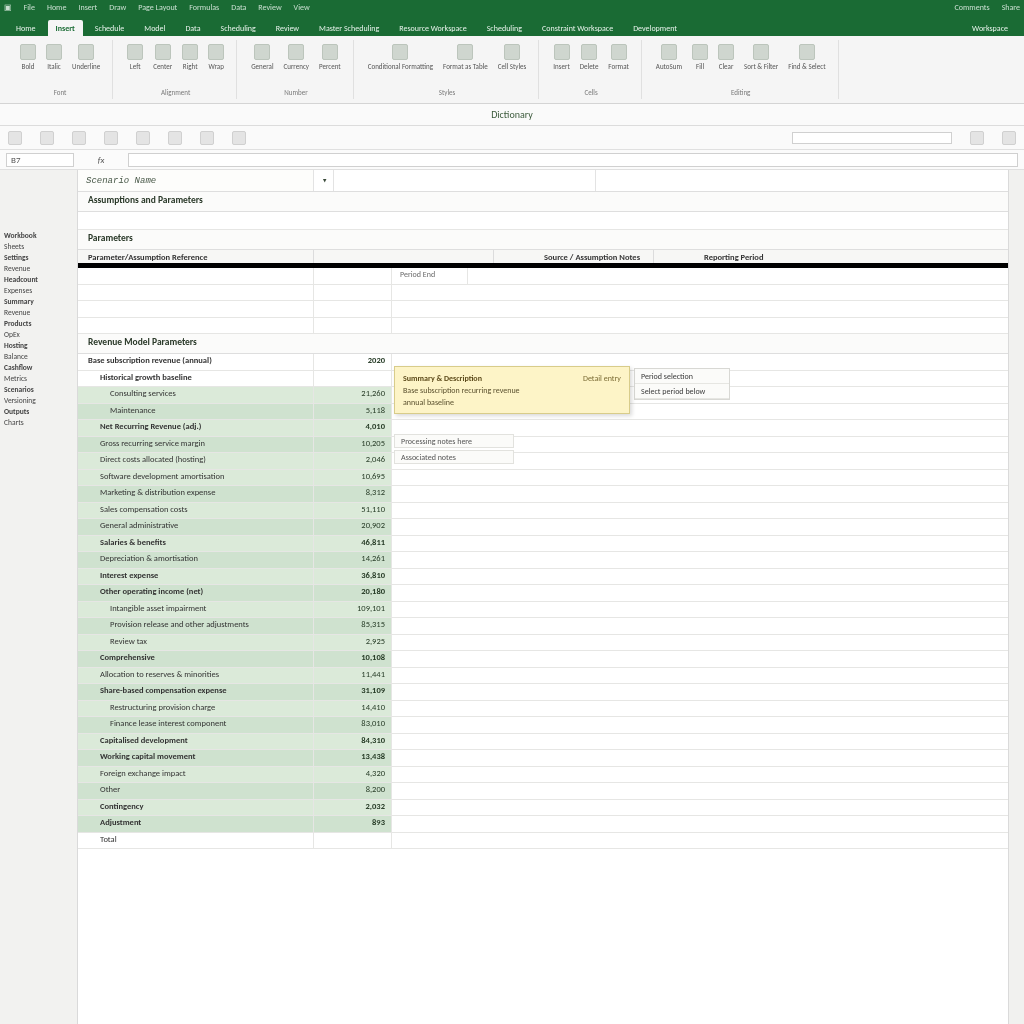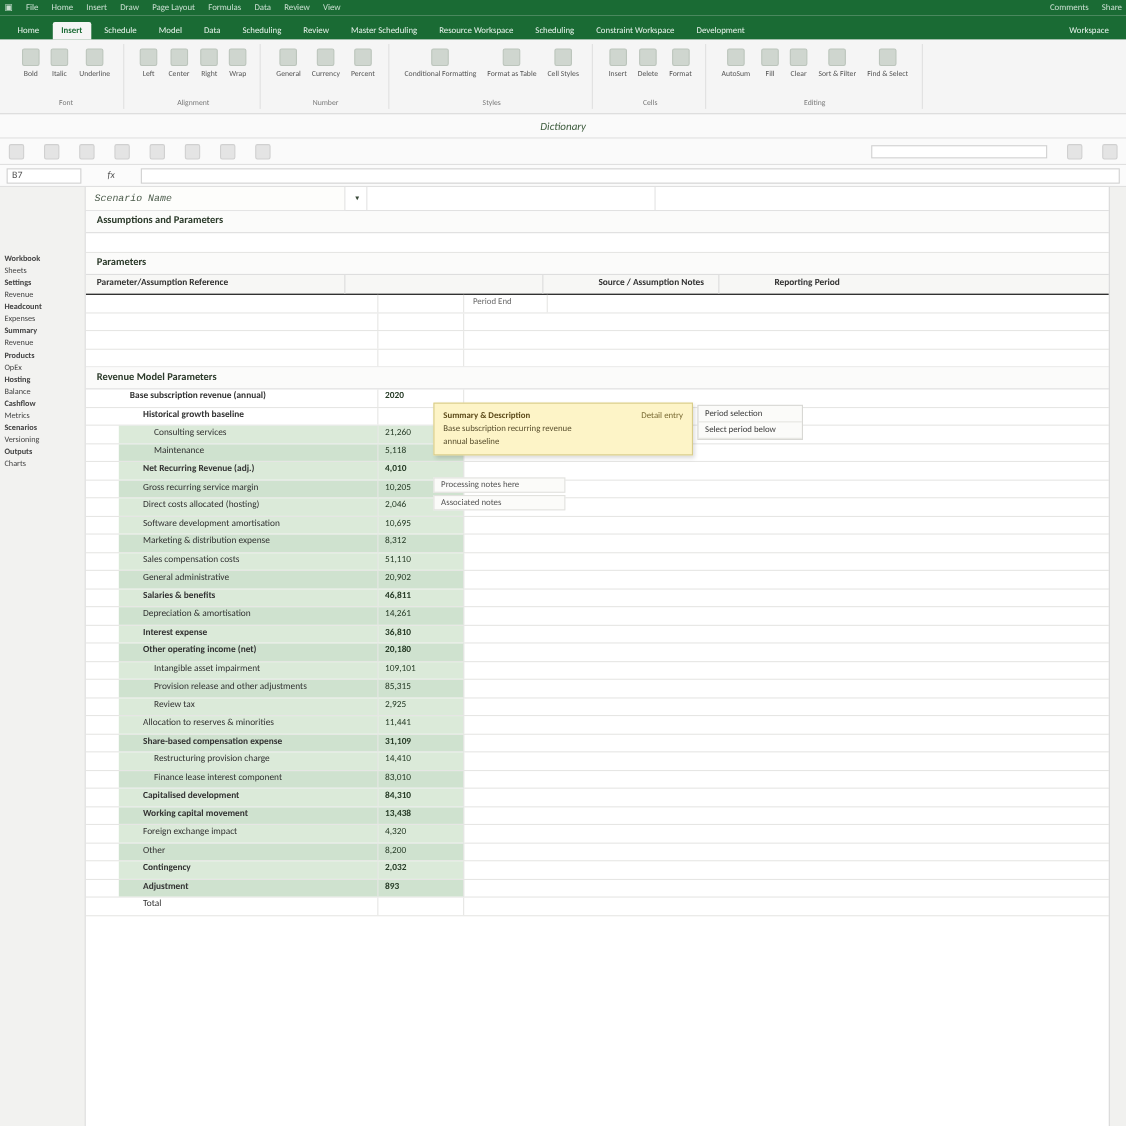--- a/index.html
+++ b/index.html
@@ -8,45 +8,45 @@
 .titlebar span { opacity:.85; }
 .ribbon-tabs { height:22px; background:#1a6b34; display:flex; align-items:flex-end; padding:0 8px; gap:4px; font-size:8px; color:#e8f3ec; }
 .ribbon-tabs .tab { padding:3px 8px; cursor:pointer; }
 .ribbon-tabs .tab.active { background:#f5f5f5; color:#1a6b34; font-weight:600; border-radius:2px 2px 0 0; }
 .ribbon-tools { height:68px; background:#f5f5f5; border-bottom:1px solid #d4d4d4; display:flex; padding:4px 8px; gap:2px; font-size:7px; color:#555; }
 .ribbon-group { border-right:1px solid #e0e0e0; padding:2px 10px; display:flex; flex-direction:column; justify-content:space-between; }
 .ribbon-group .grp-body { display:flex; gap:6px; flex-wrap:wrap; align-items:flex-start; }
 .ribbon-btn { display:flex; flex-direction:column; align-items:center; gap:2px; padding:2px; cursor:pointer; }
 .ribbon-btn .ico { width:16px; height:16px; background:#cfd6cf; border:1px solid #bcc5bc; border-radius:2px; }
 .ribbon-group .grp-label { font-size:7px; text-align:center; color:#7a7a7a; }
-.sub-title { height:22px; background:#fafafa; border-bottom:1px solid #dcdcdc; text-align:center; font-size:10px; color:#3b5a3b; line-height:22px; font-style:italic; }
+.sub-title { height:22px; background:#fafafa; border-bottom:1px solid #dcdcdc; text-align:center; font-size:10px; color:#3b5a3b; line-height:22px; }
 .secondary-bar { height:24px; background:#fafafa; border-bottom:1px solid #e0e0e0; display:flex; align-items:center; padding:0 8px; gap:18px; }
 .secondary-bar .sb-item { width:14px; height:14px; background:#e4e4e4; border:1px solid #d0d0d0; border-radius:2px; }
 .formula-bar { height:20px; background:#fbfbfb; border-bottom:1px solid #e0e0e0; display:flex; align-items:center; padding:0 6px; gap:20px; font-size:9px; color:#555; }
 .formula-bar .namebox { width:68px; border:1px solid #d0d0d0; background:#fff; height:14px; padding:0 4px; }
 .formula-bar .fx { width:14px; text-align:center; font-style:italic; }
 .formula-bar .finput { flex:1; border:1px solid #d0d0d0; background:#fff; height:14px; padding:0 4px; }
 .main { display:flex; height:calc(1024px - 14px - 22px - 68px - 22px - 24px - 20px); }
 .nav-panel { width:78px; background:#f2f2f0; border-right:1px solid #dadada; padding-top:60px; overflow:hidden; }
 .nav-item { font-size:7.5px; color:#444; padding:1px 4px; white-space:nowrap; overflow:hidden; cursor:pointer; }
 .nav-item.bold { font-weight:600; }
 .sheet { flex:1; background:#fff; position:relative; overflow:hidden; }
 .field-row { height:22px; border-bottom:1px solid #dedede; display:flex; }
 .field-row .fcell { border-right:1px solid #e3e3e3; padding:2px 8px; font-size:9px; color:#3a4a3a; display:flex; align-items:center;font-family:Liberation Mono, monospace; }
 .fcell.w1 { width:236px; } .fcell.w3 { width:262px; } .fcell.w4 { flex:1; }
 .fcell.input-like { background:#fdfdfb; }
 .section-hdr { height:20px; padding:2px 10px; font-size:9.5px; color:#2b3a2a; font-weight:600; border-bottom:1px solid #dedede; background:#fbfbfa; }
-.header-row { display:flex; height:18px; border-bottom:1px solid #000000; background:#f7f7f5; font-size:8.5px; font-weight:600; color:#333;gap:40px; }
+.header-row { display:flex; height:18px; border-bottom:5px solid #000000; background:#f7f7f5; font-size:8.5px; font-weight:600; color:#333;gap:40px; }
 .header-row .hc1 { width:236px; padding:2px 10px; border-right:1px solid #dcdcdc; }
 .header-row .hc2 { width:140px; padding:2px 10px; border-right:1px solid #dcdcdc; }
 .header-row .hc3 { width:120px; padding:2px 10px; border-right:1px solid #dcdcdc; }
 .header-row .hc4 { flex:1; padding:2px 10px; }
 .grid-row { display:flex; height:16.5px; border-bottom:1px solid #e6e6e4; font-size:8.5px; }
-.grid-row .c1 { width:236px; padding:1px 10px; border-right:1px solid #e6e6e4; overflow:hidden; white-space:nowrap;margin-left:30px; }
-.grid-row .c2 { width:78px; padding:1px 6px; text-align:left; border-right:1px solid #e6e6e4; color:#273c27; }
+.grid-row .c1 { width:236px; padding:1px 10px; border-right:1px solid #e6e6e4; overflow:hidden; white-space:nowrap; }
+.grid-row .c2 { width:78px; padding:1px 6px; text-align:right; border-right:1px solid #e6e6e4; color:#273c27; }
 .grid-row .cfill { flex:1; }
 .grid-row.hl .c1 { background:#cfe2cf; } .grid-row.hl .c2 { background:#cfe2cf; }
 .grid-row.hl2 .c1 { background:#dbead9; } .grid-row.hl2 .c2 { background:#dbead9; }
 .grid-row.bold { font-weight:600; }
 .grid-row.indent .c1 { padding-left:22px; }
 .grid-row.indent2 .c1 { padding-left:32px; }
 .tooltip { position:absolute; left:316px; top:196px; width:236px; background:#fdf4c7; border:1px solid #d8cc8a; box-shadow:2px 2px 4px rgba(0,0,0,.15); padding:6px 8px; font-size:8px; color:#4a4328; z-index:5; }
 .tooltip .tt-title { font-weight:600; color:#5c4a1a; margin-bottom:2px; display:flex; justify-content:space-between; }
 .tooltip .tt-line { margin-top:2px; color:#5a502e; }
 .side-annot { position:absolute; left:556px; top:198px; width:96px; font-size:8px; color:#3a3a3a; background:#fbfbf9; border:1px solid #d8d8d4; }
@@ -379,20 +379,25 @@
         <div class="grid-row hl indent2">
           <div class="c1">Provision release and other adjustments</div>
           <div class="c2">85,315</div>
           <div class="cfill"></div>
         </div>
         <div class="grid-row hl2 indent2">
           <div class="c1">Review tax</div>
           <div class="c2">2,925</div>
           <div class="cfill"></div>
         </div>
+        <div class="grid-row hl bold indent">
+          <div class="c1">Comprehensive</div>
+          <div class="c2">10,108</div>
+          <div class="cfill"></div>
+        </div>
         <div class="grid-row hl2 indent">
           <div class="c1">Allocation to reserves &amp; minorities</div>
           <div class="c2">11,441</div>
           <div class="cfill"></div>
         </div>
         <div class="grid-row hl bold indent">
           <div class="c1">Share-based compensation expense</div>
           <div class="c2">31,109</div>
           <div class="cfill"></div>
         </div>

